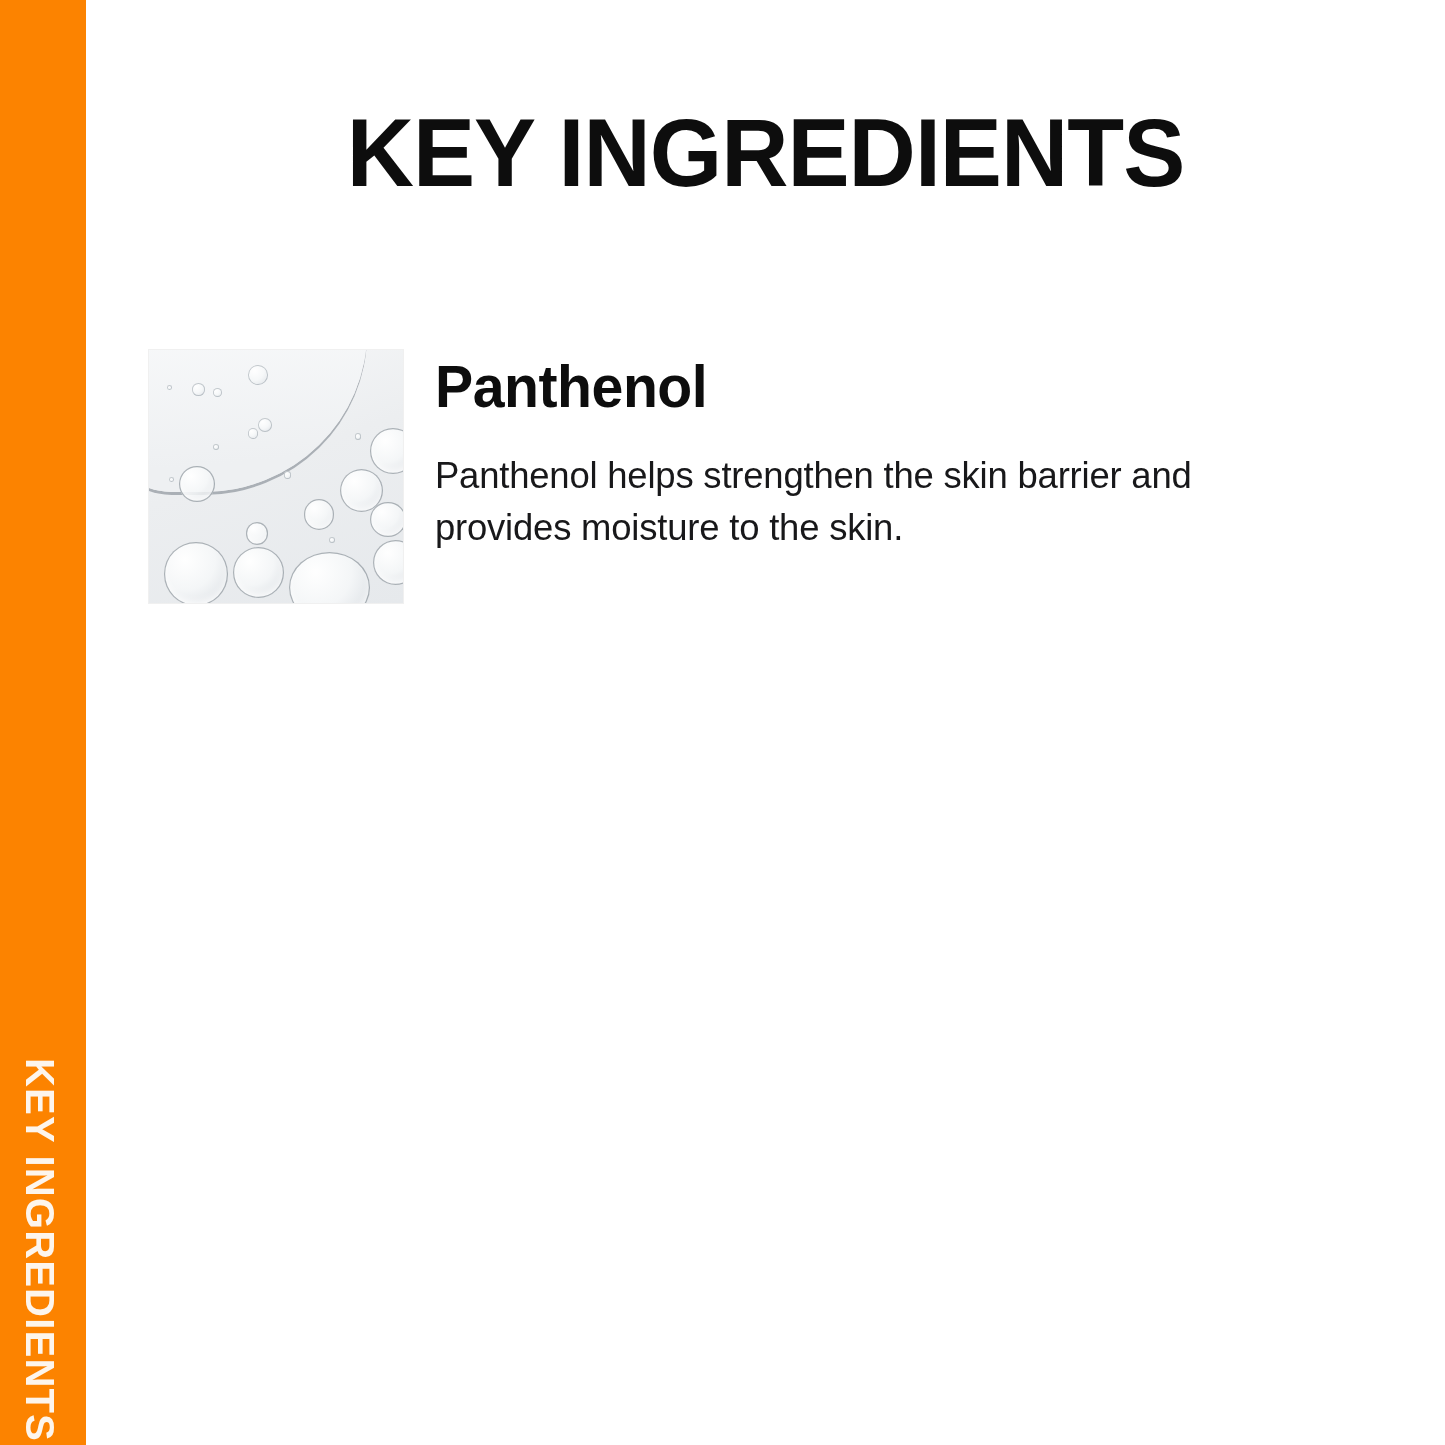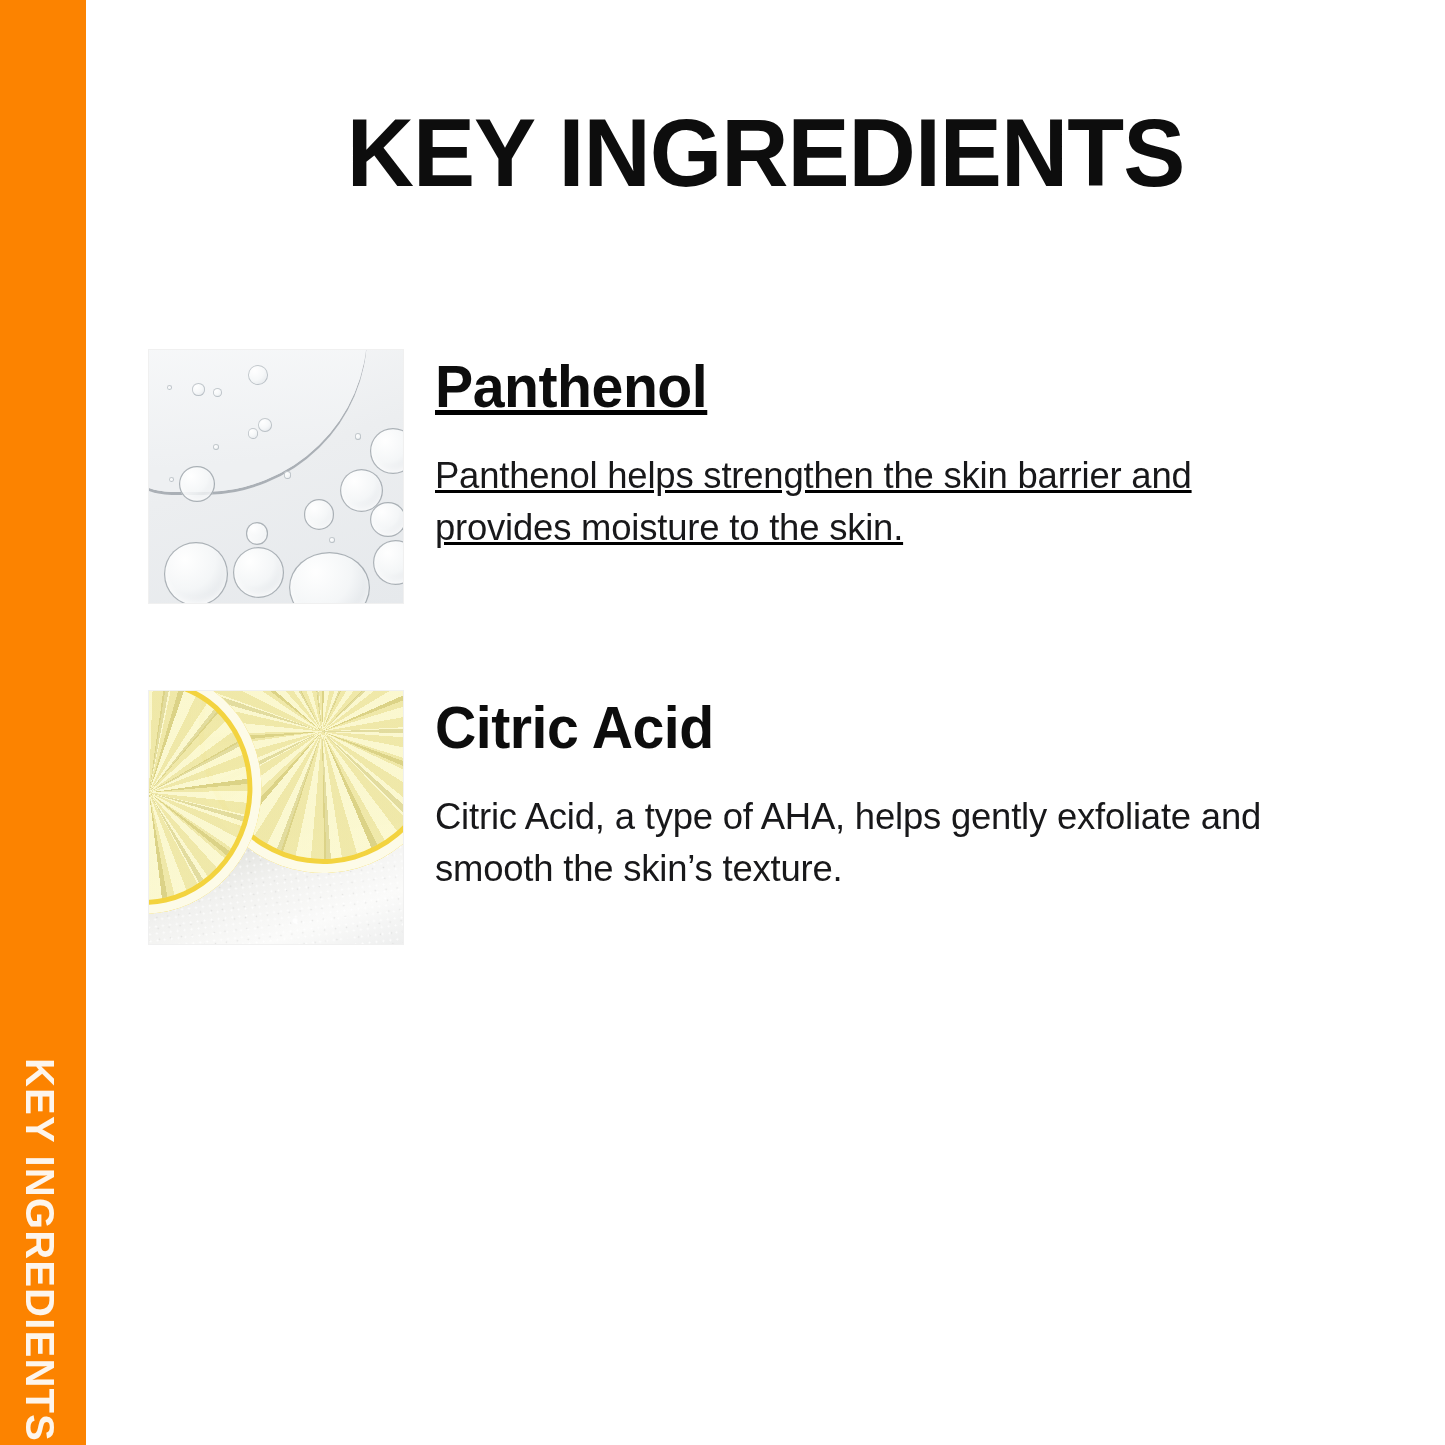--- a/index.html
+++ b/index.html
@@ -64,21 +64,21 @@
 
   
   .ing-row {
     position:absolute;
     left:149px;
     width:1230px;
     height:254px;
     display:flex;
     align-items:flex-start;
   }
-  #row-0 { top:350px;text-decoration:underline; }
+  #row-0 { top:350px; }
   #row-1 { top:691px; }
   #row-2 { top:1031px; }
 
   .ing-thumb {
     position:relative;
     flex:0 0 auto;
     width:254px; height:253px;
     overflow:hidden;
     background:#f2f2f2;
     box-shadow: 0 0 0 1px rgba(0,0,0,0.06);
@@ -263,28 +263,15 @@
         <span class="bub" style="left:55%;  top:80%;  width:32%; height:28%;"></span>
         <span class="bub" style="left:88%;  top:75%;  width:18%; height:18%;"></span>
       </div>
     </div>
     <div class="ing-text">
       <div class="ing-name">Panthenol</div>
       <div class="ing-desc">Panthenol helps strengthen the skin barrier and provides moisture to the skin.</div>
     </div>
   </div>
 
-  <div class="ing-row" id="row-1">
-    <div class="ing-thumb">
-      <div class="art-lemon">
-        <div class="sugar"></div>
-        <div class="lemon l2"></div>
-        <div class="lemon l1"></div>
-      </div>
-    </div>
-    <div class="ing-text">
-      <div class="ing-name">Citric Acid</div>
-      <div class="ing-desc">Citric Acid, a type of AHA, helps gently exfoliate and smooth the skin’s texture.</div>
-    </div>
-  </div>
 
 
 </div>
 
 </body></html>

